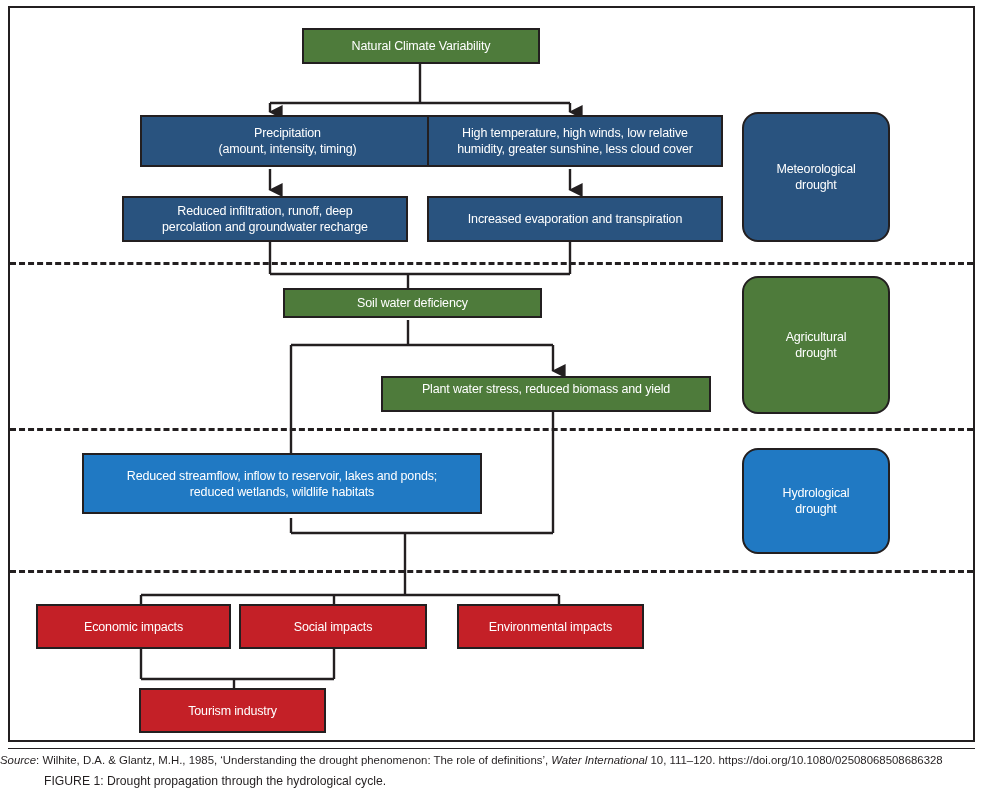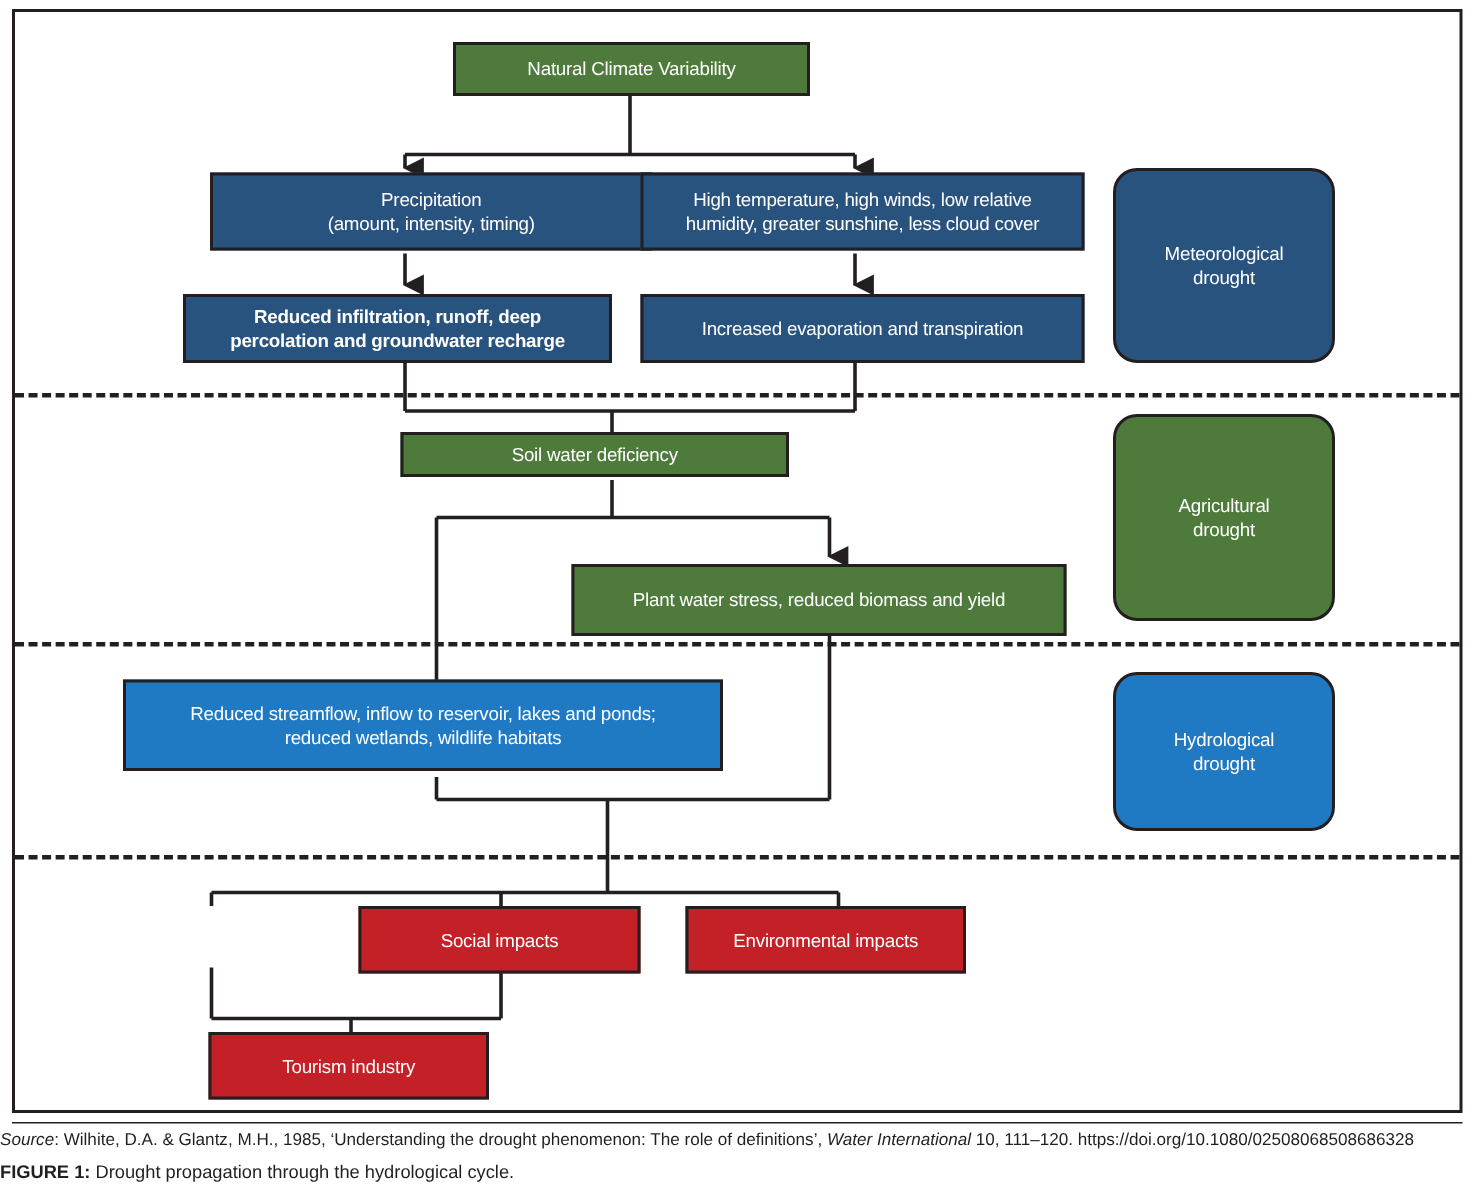--- a/index.html
+++ b/index.html
@@ -38,21 +38,21 @@
     position:absolute;height:0;border-top:3px dashed #231f20;
   }
   
   .caption{
     position:absolute;left:0;width:967px;
     font-size:11.4px;line-height:1.45;color:#231f20;
   }
   .src{top:752px;}
   .fig{top:773px;font-size:12.2px;}
   .it{font-style:italic;}
-  .bold{font-weight:bold;}
+  .bold{font-weight:normal;margin-left:44px;}
   .rule{
     position:absolute;left:8px;top:748px;width:967px;height:0;
     border-top:1px solid #231f20;
   }
 </style>
 </head>
 <body>
 
 <div id="figure">
 
@@ -118,46 +118,49 @@
     </span>
   </div>
 
   <div class="node dblue" style="left:427px;top:115px;width:296px;height:52px;">
     <span>
       <span>High temperature, high winds, low relative</span><br>
       <span>humidity, greater sunshine, less cloud cover</span>
     </span>
   </div>
 
-  <div class="node dblue" style="left:122px;top:196px;width:286px;height:46px;font-weight:bold;">
+  <div class="node dblue" style="left:122px;top:196px;width:286px;height:46px;">
     <span>
       <span>Reduced infiltration, runoff, deep</span><br>
       <span>percolation and groundwater recharge</span>
     </span>
   </div>
 
   <div class="node dblue" style="left:427px;top:196px;width:296px;height:46px;">
     <span>Increased evaporation and transpiration</span>
   </div>
 
-  <div class="node green" style="left:267px;top:288px;width:259px;height:17px;text-align:right;">
+  <div class="node green" style="left:283px;top:288px;width:259px;height:17px;text-align:right;">
     <span>Soil water deficiency</span>
   </div>
 
-  <div class="node green" style="left:381px;top:376px;width:330px;height:48px;">
+  <div class="node green" style="left:381px;top:376px;width:330px;height:36px;align-items:flex-end;">
     <span>Plant water stress, reduced biomass and yield</span>
   </div>
 
   <div class="node lblue" style="left:82px;top:453px;width:400px;height:61px;">
     <span>
       <span>Reduced streamflow, inflow to reservoir, lakes and ponds;</span><br>
       <span>reduced wetlands, wildlife habitats</span>
     </span>
   </div>
 
+  <div class="node red" style="left:36px;top:604px;width:195px;height:45px;">
+    <span>Economic impacts</span>
+  </div>
 
   <div class="node red" style="left:239px;top:604px;width:188px;height:45px;">
     <span>Social impacts</span>
   </div>
 
   <div class="node red" style="left:139px;top:688px;width:187px;height:45px;">
     <span>Tourism industry</span>
   </div>
 
   <div class="node red" style="left:457px;top:604px;width:187px;height:45px;">

